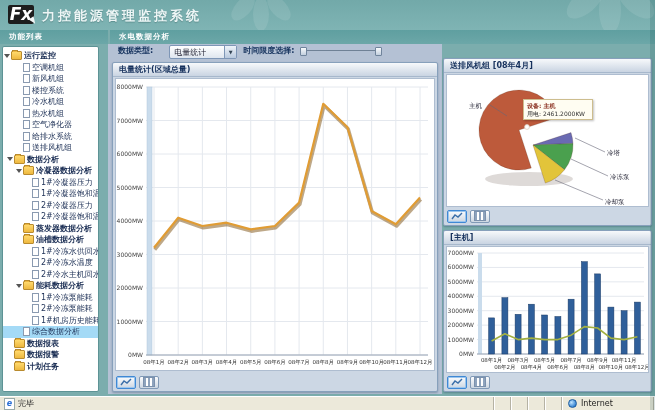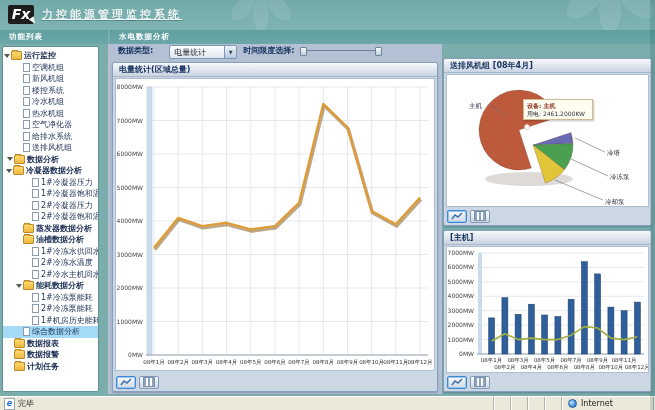--- a/index.html
+++ b/index.html
@@ -3,25 +3,25 @@
 <meta charset="utf-8">
 <style>
   html,body{margin:0;padding:0;}
   .window{position:relative;width:655px;height:410px;background:#7badad;overflow:hidden;
     font-family:"DejaVu Sans","Liberation Sans",sans-serif;}
   
   .titlebar{position:absolute;left:0;top:0;width:655px;height:30px;
     background:linear-gradient(#72a9a9,#7fb4b4);overflow:hidden;}
   .petals{position:absolute;left:0;top:0;}
   .logo{position:absolute;left:8px;top:5px;width:26px;height:19px;background:#1d1d1d;border-radius:2px;
-    color:#fff;font-weight:bold;font-style:italic;font-size:14px;text-align:center;line-height:19px;}
+    color:#fff;font-weight:bold;font-style:italic;font-size:17px;text-align:center;line-height:19px;}
   .logo:after{content:"";position:absolute;right:-3px;bottom:-3px;width:0;height:0;
     border:3px solid transparent;border-top:7px solid #f4f8f8;transform:rotate(-35deg);}
-  .title{position:absolute;left:42px;top:7px;color:#eef6f6;font-size:11px;font-weight:bold;
-    letter-spacing:3px;text-shadow:0 1px 1px rgba(0,40,40,.25);text-decoration:underline;}
+  .title{position:absolute;left:42px;top:7px;color:#eef6f6;font-size:13px;font-weight:bold;
+    letter-spacing:3px;text-shadow:0 1px 1px rgba(0,40,40,.25);}
   
   .subbar-cap{position:absolute;top:30px;height:14px;background:linear-gradient(#5f9fa0,#6ca7a8);
     color:#fff;font-size:7.5px;font-weight:bold;line-height:14px;letter-spacing:1px;box-sizing:border-box;padding:0 9px;}
   .cap-left{left:0;width:108px;}
   .cap-main{left:110px;width:545px;}
   
   .content-bg{position:absolute;left:108px;top:44px;width:334px;height:350px;background:#b4c1d4;}
   .right-shade{position:absolute;right:0;top:0;width:5px;height:410px;background:rgba(0,55,55,.14);}
   
   .sidebar{position:absolute;left:2px;top:46px;width:97px;height:346px;background:#fff;
@@ -154,21 +154,21 @@
         <span class="doc"></span>
         <span class="tlabel">送排风机组</span>
       </div>
       <div class="tree-row" style="padding-left: 3px;">
         <span class="arrow exp">
           <i></i>
         </span>
         <span class="fold"></span>
         <span class="tlabel b">数据分析</span>
       </div>
-      <div class="tree-row" style="padding-left: 2px;">
+      <div class="tree-row" style="padding-left: 12px;">
         <span class="arrow exp">
           <i></i>
         </span>
         <span class="fold"></span>
         <span class="tlabel b">冷凝器数据分析</span>
       </div>
       <div class="tree-row" style="padding-left: 21px;">
         <span class="arrow none"></span>
         <span class="doc"></span>
         <span class="tlabel">1#冷凝器压力</span>

